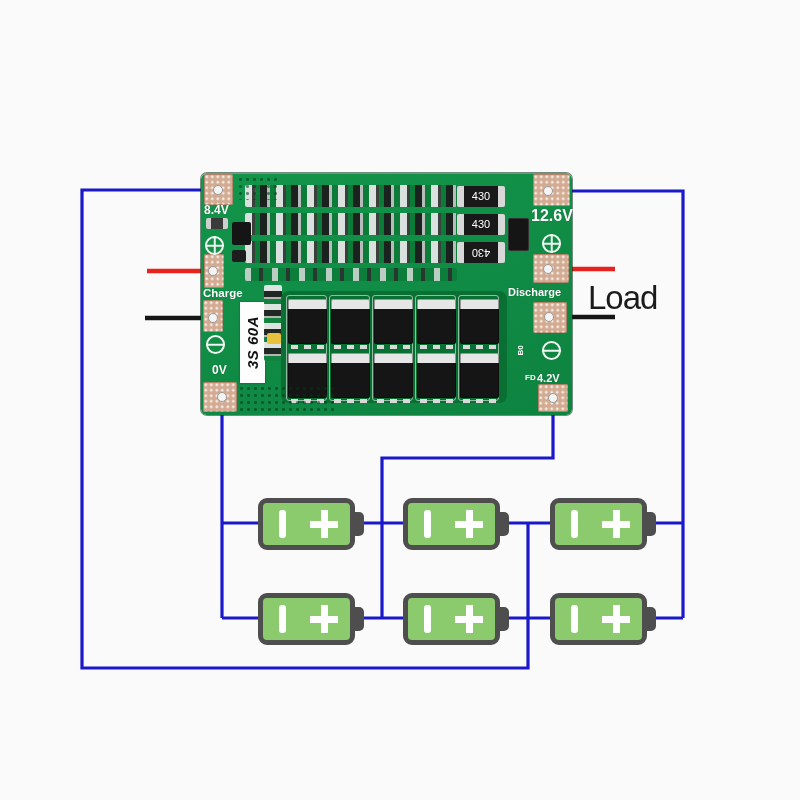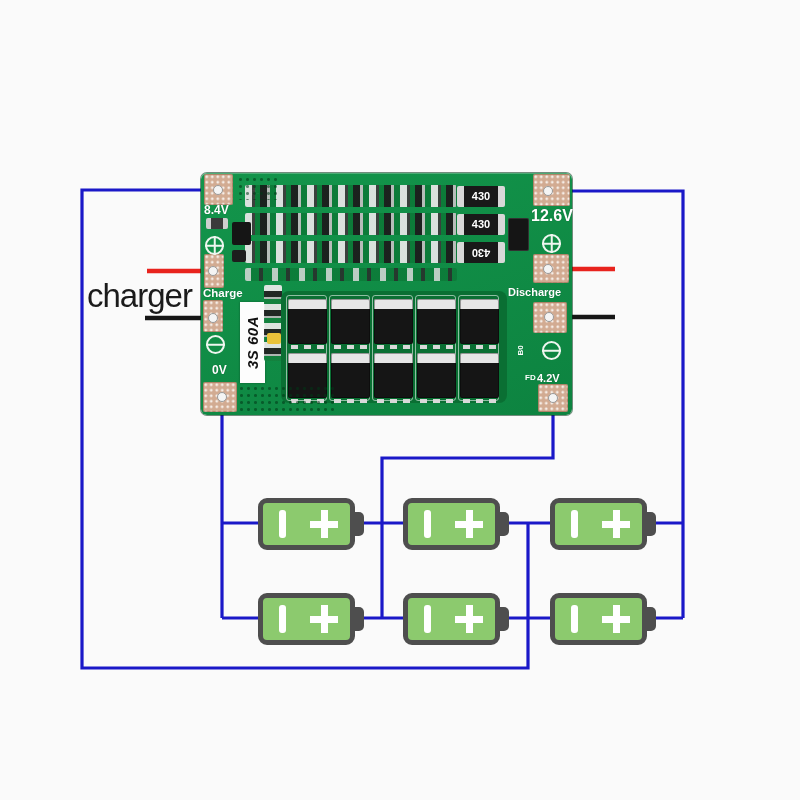--- a/index.html
+++ b/index.html
@@ -33,21 +33,21 @@
     transform:translateY(-50%);background:var(--silkscreen)}
   .screw.plus::after{content:"";position:absolute;top:-2px;bottom:-2px;left:50%;width:2.5px;
     transform:translateX(-50%);background:var(--silkscreen)}
   .smd-strip{position:absolute;left:44px;width:212px;height:22px;border-radius:2px;opacity:.95;
     background:repeating-linear-gradient(90deg,#e5e5e5 0 7px,#3c3c3c 7px 10px,#0c7a38 10px 15px,
       #1c1c1c 15px 22px,#bfbfbf 22px 25px,#0c7a38 25px 31px)}
   .smd-strip.sparse{height:13px;opacity:.85;
     background:repeating-linear-gradient(90deg,#d9d9d9 0 6px,#0c7a38 6px 14px,#2a2a2a 14px 18px,#0c7a38 18px 27px)}
   .resistor{position:absolute;left:256px;width:48px;height:21px;border-radius:2px;color:#fff;
     background:linear-gradient(90deg,#d8d8d8 0 7px,var(--resistor-body) 7px calc(100% - 7px),#d8d8d8 calc(100% - 7px));
-    font-size:11px;font-weight:700;text-align:center;line-height:21px}
+    font-size:11px;font-weight:400;text-align:center;line-height:21px}
   .flip{transform:rotate(180deg)}
   .sot{position:absolute;background:#151515;border-radius:2px;box-shadow:inset 0 0 0 1px rgba(255,255,255,.12)}
   .mos-backdrop{position:absolute;left:80px;top:118px;width:226px;height:112px;border-radius:8px;
     background:var(--pcb-dark)}
   .silk-box{position:absolute;top:122px;width:41px;height:106px;border:1px solid rgba(255,255,255,.55);border-radius:3px}
   .mosfet{position:absolute;width:39px;height:45px;border-radius:2px;
     background:linear-gradient(180deg,#e6e6e6 0 10px,#151515 10px);box-shadow:inset 0 0 0 1px rgba(0,0,0,.35)}
   .mosfet::after{content:"";position:absolute;left:3px;right:3px;bottom:-5px;height:4px;
     background:repeating-linear-gradient(90deg,#d9d9d9 0 7px,transparent 7px 13px)}
   .vias{position:absolute;background-image:radial-gradient(circle,rgba(0,55,22,.55) 1.3px,transparent 1.6px);
@@ -165,21 +165,21 @@
     <circle class="pad-dot" cx="218" cy="190" r="4.5"></circle>
     <circle class="pad-dot" cx="548" cy="191" r="4.5"></circle>
     <circle class="pad-dot" cx="213" cy="271" r="4.5"></circle>
     <circle class="pad-dot" cx="548" cy="269" r="4.5"></circle>
     <circle class="pad-dot" cx="213" cy="318" r="4.5"></circle>
     <circle class="pad-dot" cx="549" cy="317" r="4.5"></circle>
     <circle class="pad-dot" cx="222" cy="397" r="4.5"></circle>
     <circle class="pad-dot" cx="553" cy="398" r="4.5"></circle>
   </svg>
 
-  <div class="annotation" style="left:87px;top:277px">charger</div>
+  <div class="annotation" style="left:588px;top:279px">Load</div>
 
   <div class="battery" style="left:258px;top:498px">
     <span class="term-minus"></span>
     <span class="term-plus"></span>
     <span class="nub"></span>
   </div>
   <div class="battery" style="left:403px;top:498px">
     <span class="term-minus"></span>
     <span class="term-plus"></span>
     <span class="nub"></span>

